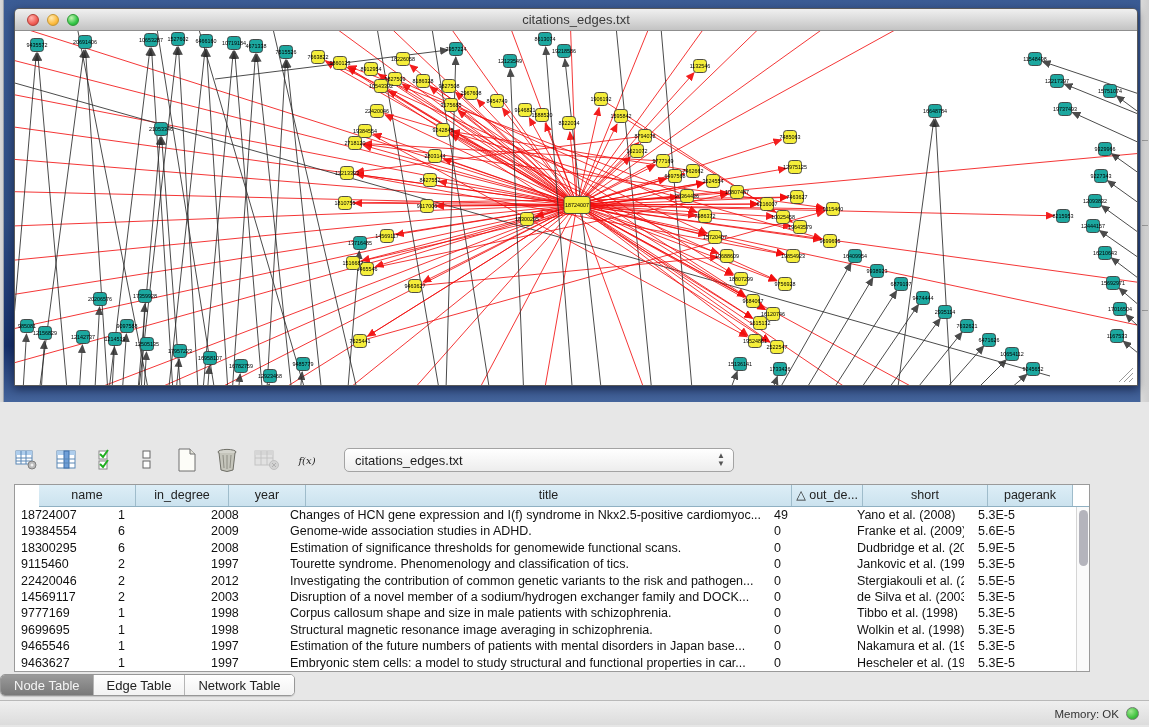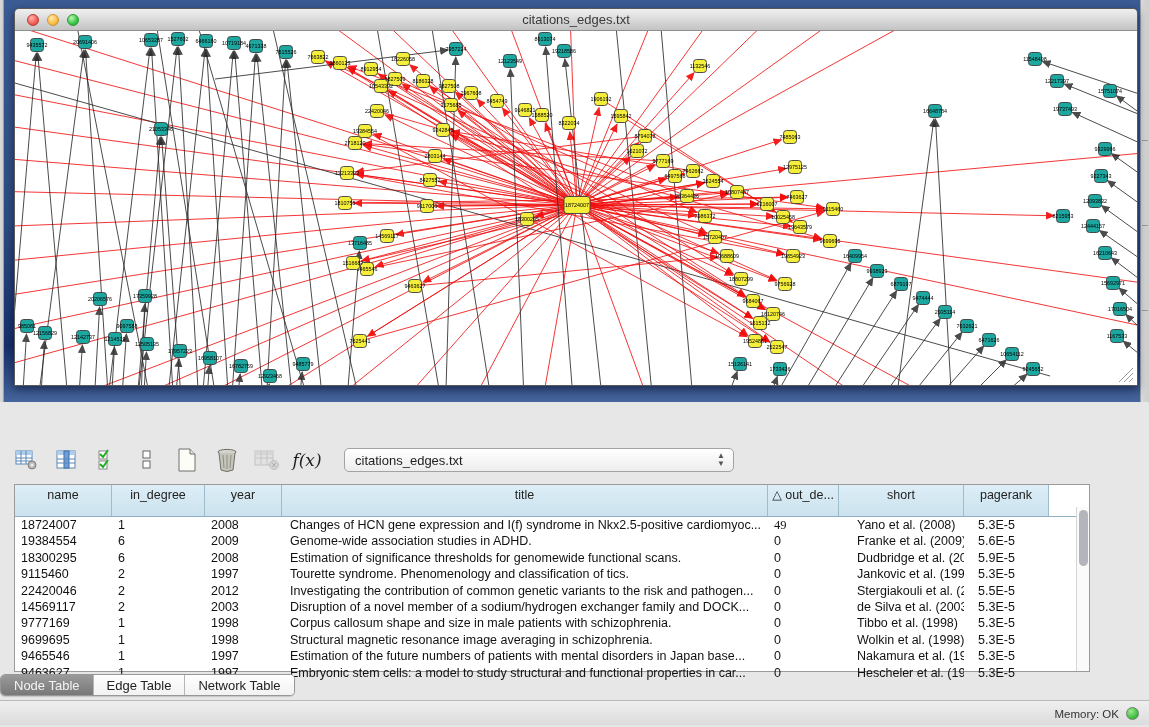--- a/index.html
+++ b/index.html
@@ -35,29 +35,29 @@
   
   #tablepanel { position:absolute; top:402px; left:0; width:1149px; height:298px; background:#e7e7e7; }
   #panelheader { position:absolute; top:0; left:0; right:0; height:30px; background:#e2e2e2; }
   #panelheader .ptitle { position:absolute; left:10px; top:8px; font-size:13px; color:#2b2b2b; }
   #float-btn { position:absolute; right:46px; top:7px; width:16px; height:16px; cursor:default; }
   #close-btn { position:absolute; right:18px; top:5px; font-size:15px; font-weight:bold; color:#1c1c1c; cursor:default; }
 
   #toolbar { position:absolute; top:38px; left:14px; right:14px; height:40px; display:flex; align-items:center; gap:14px; }
   .tbtn { width:26px; height:26px; display:flex; align-items:center; justify-content:center; }
   .tbtn.disabled { opacity:.45; }
-  #fx-label { font-family:"DejaVu Serif",serif; font-style:italic; font-size:17px; color:#222; }
+  #fx-label { font-family:"DejaVu Serif",serif; font-style:italic; font-size:10px; color:#222; }
   #net-select { margin-left:10px; width:390px; height:24px; border:1px solid #a3a3a3; border-radius:5px;
     background:linear-gradient(180deg,#ffffff,#ededed); position:relative; display:flex; align-items:center; }
   #net-select .val { font-size:13px; color:#1e1e1e; padding-left:10px; flex:1; }
   #net-select .arrows { width:20px; text-align:center; color:#555; font-size:8px; line-height:8px; padding-right:4px; }
 
   #tablewrap { position:absolute; top:82px; left:14px; width:1076px; height:188px; background:#fff;
     border:1px solid #9a9a9a; }
-  #thead { display:flex; height:32px; border-bottom:1px solid #8fb0c2; }
+  #thead { display:flex; height:22px; border-bottom:1px solid #8fb0c2;margin-left:24px; }
   .hcell { background:linear-gradient(180deg,#ddeef7,#cbe2ee); border-right:1px solid #9fbccb;
     font-size:12.5px; color:#222; text-align:center; line-height:20px; overflow:hidden; white-space:nowrap; }
   .trow { display:flex; height:16.4px; }
   .tcell { font-size:12.5px; color:#111; line-height:16px; white-space:nowrap; overflow:hidden; padding-left:6px; }
   .tcell.title-col { padding-left:8px; }
   .tcell.short-col { padding-left:18px; }
   .tcell.pr-col { padding-left:14px; }
   #vscroll { position:absolute; top:22px; right:0; width:13px; bottom:0; background:#fafafa; border-left:1px solid #d5d5d5; }
   #vthumb { position:absolute; top:3px; left:2px; width:9px; height:56px; border-radius:5px; background:#b4b4bc; }
 
@@ -838,21 +838,21 @@
         <div class="hcell" style="width: 125px;">short</div>
         <div class="hcell" style="width: 85px;">pagerank</div>
         <div class="hcell" style="flex: 1 1 0%; border-right: none; background: rgb(255, 255, 255);"></div>
       </div>
     <div id="tbody">
         <div class="trow">
           <div class="tcell " style="width: 97px;">18724007</div>
           <div class="tcell " style="width: 93px;">1</div>
           <div class="tcell " style="width: 77px;">2008</div>
           <div class="tcell title-col" style="width: 486px;">Changes of HCN gene expression and I(f) syndrome in Nkx2.5-positive cardiomyoc...</div>
-          <div class="tcell " style="width: 71px; font-family: Liberation Serif, serif;">49</div>
+          <div class="tcell " style="width: 71px;">49</div>
           <div class="tcell short-col" style="width: 125px;">Yano et al. (2008)</div>
           <div class="tcell pr-col" style="width: 85px;">5.3E-5</div>
         </div>
         <div class="trow">
           <div class="tcell " style="width: 97px;">19384554</div>
           <div class="tcell " style="width: 93px;">6</div>
           <div class="tcell " style="width: 77px;">2009</div>
           <div class="tcell title-col" style="width: 486px;">Genome-wide association studies in ADHD.</div>
           <div class="tcell " style="width: 71px;">0</div>
           <div class="tcell short-col" style="width: 125px;">Franke et al. (2009)</div>

